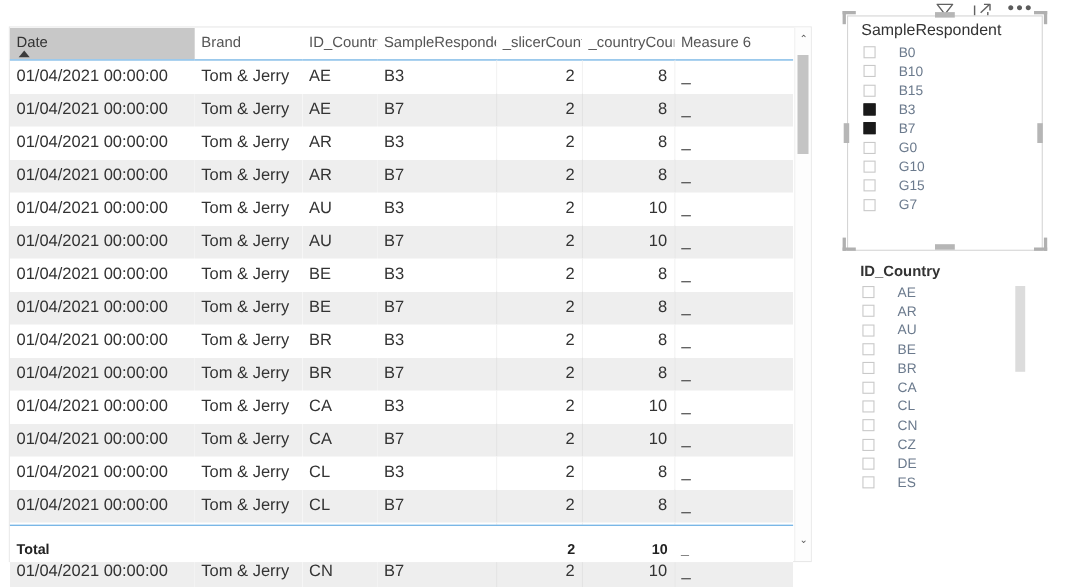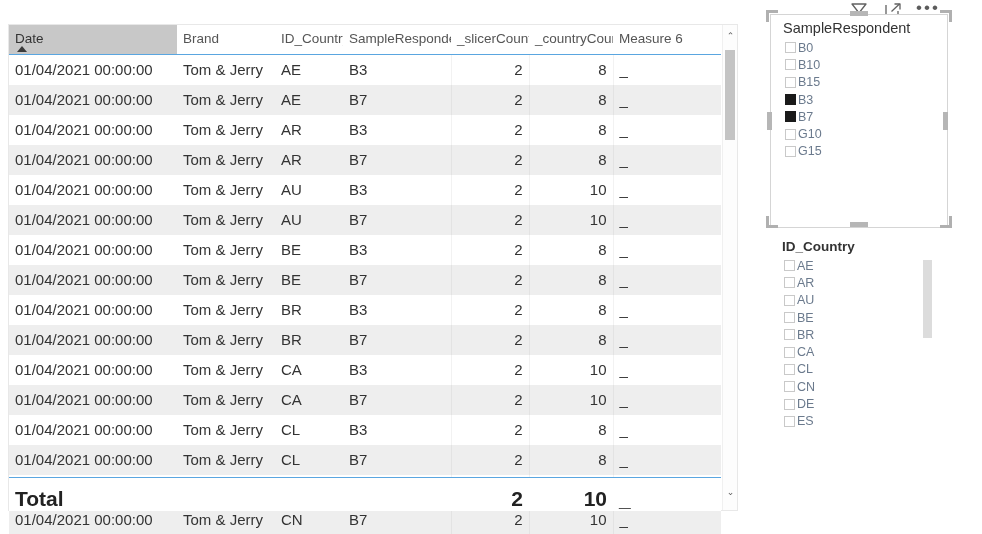--- a/index.html
+++ b/index.html
@@ -102,21 +102,21 @@
     width: 712px;
     height: 34px;
     border-top: 1.5px solid #5aa6e0;
     box-sizing: border-box;
     background: #ffffff;
   }
   #total-row table {
     border-collapse: collapse;
     table-layout: fixed;
     width: 712px;
-    font-size: 21px;
+    font-size: 13px;
   }
   #total-row td {
     padding: 5px 6px;
     font-weight: bold;
     color: #222222;
     height: 32px;
     white-space: nowrap;
     vertical-align: middle;
   }
   #total-row td.num { text-align: right; }
@@ -204,21 +204,21 @@
     box-sizing: border-box;
     flex: 0 0 auto;
   }
   .slicer-cb.checked {
     background: #1a1a1a;
     border: 1px solid #1a1a1a;
   }
   .slicer-lbl {
     font-size: 12.5px;
     color: #6b7a8d;
-    margin-left: 2px;
+    margin-left: 21px;
     white-space: nowrap;
   }
 
   
   .sel-handle {
     position: absolute;
     background: transparent;
     z-index: 5;
   }
   .corner {
@@ -502,25 +502,33 @@
         <div class="slicer-item">
           <span class="slicer-cb checked"></span>
           <span class="slicer-lbl">B3</span>
         </div>
         <div class="slicer-item">
           <span class="slicer-cb checked"></span>
           <span class="slicer-lbl">B7</span>
         </div>
         <div class="slicer-item">
           <span class="slicer-cb"></span>
+          <span class="slicer-lbl">G0</span>
+        </div>
+        <div class="slicer-item">
+          <span class="slicer-cb"></span>
           <span class="slicer-lbl">G10</span>
         </div>
         <div class="slicer-item">
           <span class="slicer-cb"></span>
           <span class="slicer-lbl">G15</span>
+        </div>
+        <div class="slicer-item">
+          <span class="slicer-cb"></span>
+          <span class="slicer-lbl">G7</span>
         </div>
       </div>
   </div>
 
   <div class="sel-handle corner" style="left:766px; top:10px;">
     <i style="left:0;top:0;width:12px;height:3px;"></i>
       <i style="left:0;top:0;width:3px;height:12px;"></i>
   </div>
   <div class="sel-handle corner" style="left:940px; top:10px;">
     <i style="left:0;top:0;width:12px;height:3px;"></i>
@@ -569,20 +577,24 @@
         <div class="slicer-item">
           <span class="slicer-cb"></span>
           <span class="slicer-lbl">CL</span>
         </div>
         <div class="slicer-item">
           <span class="slicer-cb"></span>
           <span class="slicer-lbl">CN</span>
         </div>
         <div class="slicer-item">
           <span class="slicer-cb"></span>
+          <span class="slicer-lbl">CZ</span>
+        </div>
+        <div class="slicer-item">
+          <span class="slicer-cb"></span>
           <span class="slicer-lbl">DE</span>
         </div>
         <div class="slicer-item">
           <span class="slicer-cb"></span>
           <span class="slicer-lbl">ES</span>
         </div>
       </div>
     <div id="country-scroll">
       <div class="thumb"></div>
     </div>

